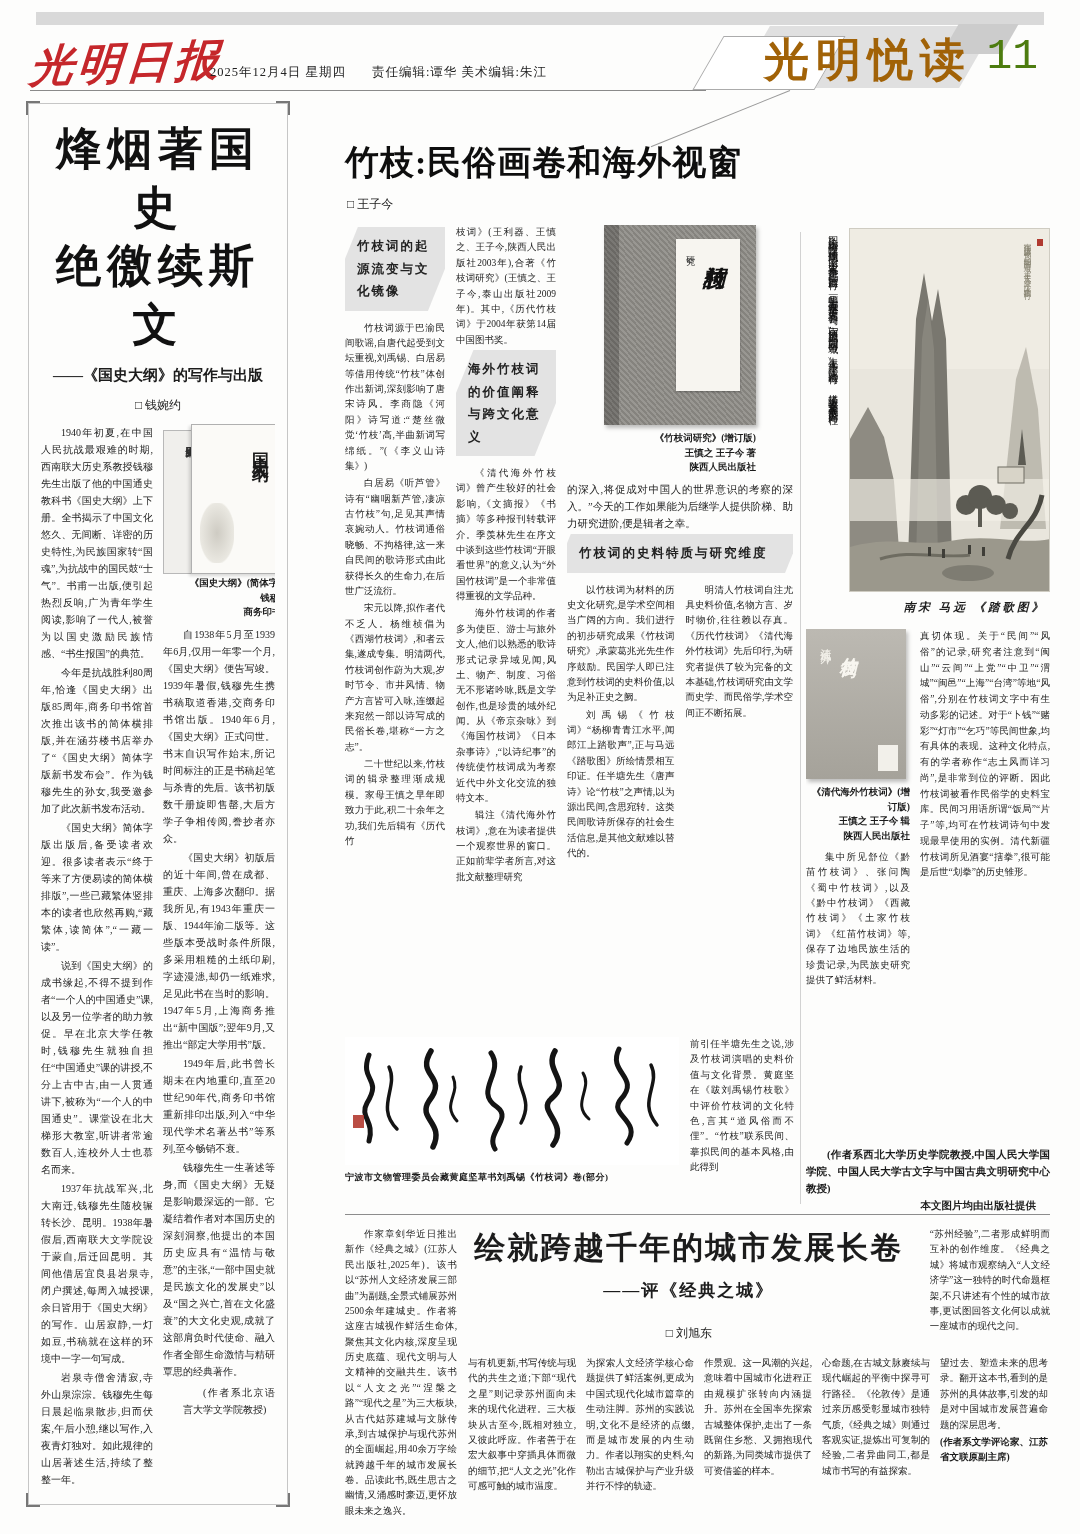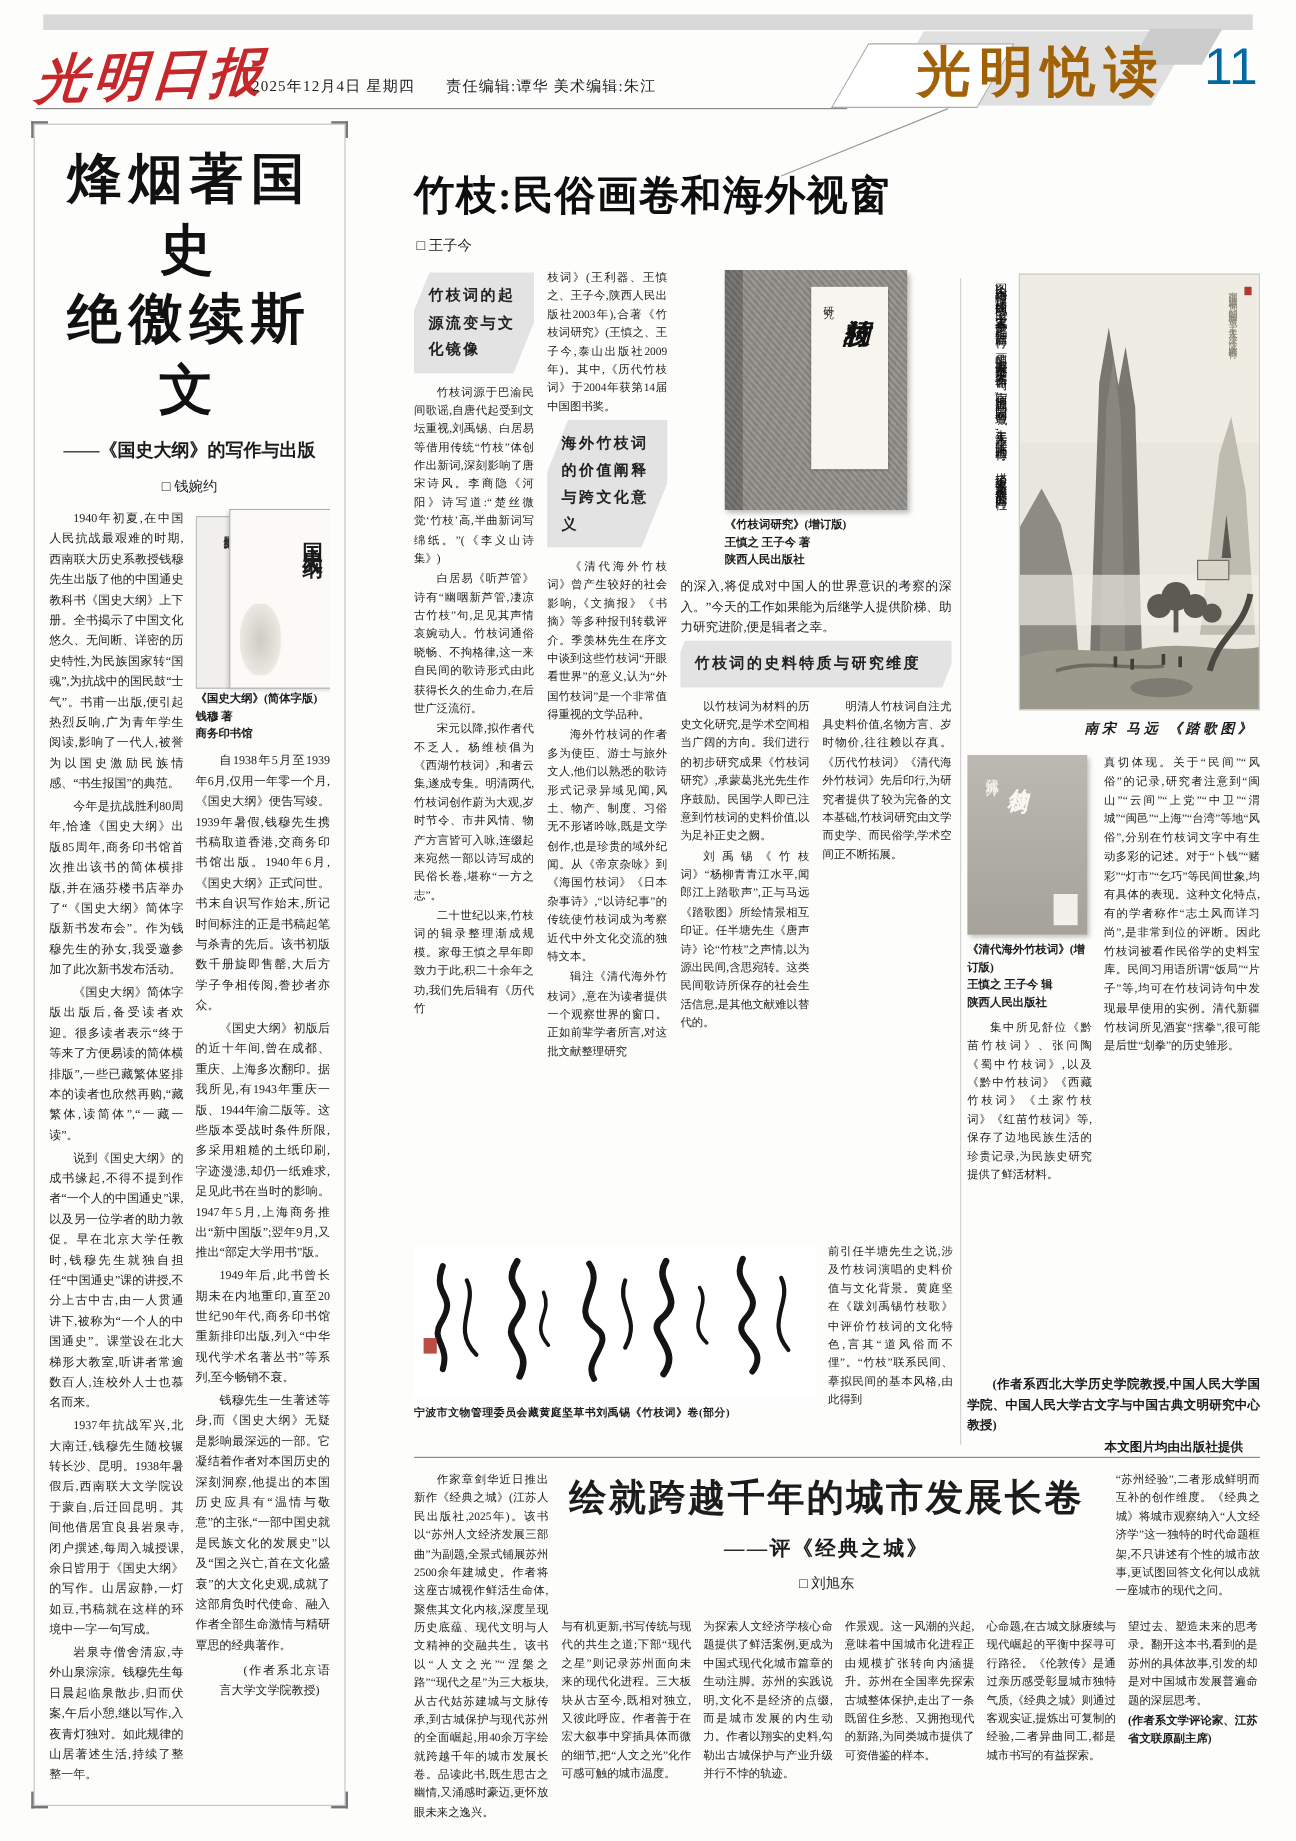--- a/index.html
+++ b/index.html
@@ -20,21 +20,21 @@
         font-family:"DejaVu Serif",serif;}
   .dateline{left:210px;top:64px;font-size:12.5px;color:#222;font-weight:normal;letter-spacing:1px;}
   .dateline span{margin-right:26px;}
   .headrule{left:30px;top:90px;width:676px;height:1px;background:#8a8a8a;}
 
   .banner{left:702px;top:24px;width:348px;height:70px;}
   .bshape-fill{position:absolute;left:50px;top:2px;width:225px;height:62px;background:#e0e0e0;transform:skewX(-30deg);}
   .bshape-fill2{position:absolute;left:248px;top:0px;width:60px;height:30px;background:#cccccc;transform:skewX(-30deg);}
   .bshape-outline{position:absolute;left:6px;top:12px;width:120px;height:52px;background:#fff;border:1px solid #ababab;transform:skewX(-30deg);}
   .banner-title{position:absolute;left:62px;top:6px;font-size:45px;font-weight:900;color:#a16207;letter-spacing:7px;}
-  .pagenum{position:absolute;right:2px;top:8px;font-size:43px;color:#0369a1;font-family:Liberation Sans, sans-serif;}
+  .pagenum{position:absolute;right:12px;top:8px;font-size:43px;color:#4d7c0f;font-family:Liberation Mono, monospace;}
   .banner-diag{position:absolute;left:-62px;top:66px;width:150px;height:1px;background:#9a9a9a;transform:rotate(-22deg);transform-origin:right center;}
 
   
   .frame{left:28px;top:103px;width:260px;height:1402px;border:1px solid #c6c6c6;box-sizing:border-box;padding:16px 12px 10px 12px;}
   .corner{position:absolute;width:12px;height:12px;border:0 solid #777;}
   .c-tl{left:-3px;top:-3px;border-left-width:2px;border-top-width:2px;}
   .c-tr{right:-3px;top:-3px;border-right-width:2px;border-top-width:2px;}
   .c-bl{left:-3px;bottom:-3px;border-left-width:2px;border-bottom-width:2px;}
   .c-br{right:-3px;bottom:-3px;border-right-width:2px;border-bottom-width:2px;}
   .a1-title{font-size:45px;font-weight:900;text-align:center;letter-spacing:6px;line-height:1.3;color:#111;}
@@ -44,21 +44,21 @@
   .a1col{width:136px;height:1168px;overflow:hidden;font-size:10px;line-height:1.7;}
   .credit{font-weight:normal;text-indent:2em;text-align:justify;margin-top:4px;margin-left:20px;}
 
   .bookfig{width:128px;margin:0 auto 6px auto;}
   .gsdg{position:relative;height:152px;}
   .gsdg .vol-back{position:absolute;left:0;top:6px;width:52px;height:142px;background:#f0efec;border:1px solid #b8b8b8;}
   .gsdg .vol-back span{position:absolute;left:18px;top:8px;writing-mode:vertical-rl;font-size:10px;font-weight:bold;color:#333;}
   .gsdg .vol-front{position:absolute;left:28px;top:0;width:96px;height:148px;background:#fbfaf7;border:1px solid #b0b0b0;box-shadow:-2px 2px 3px rgba(0,0,0,.15);}
   .gsdg .vol-front .vt{position:absolute;right:14px;top:14px;writing-mode:vertical-rl;font-size:17px;font-weight:900;letter-spacing:4px;color:#1a1a1a;}
   .gsdg .bronze{position:absolute;left:8px;bottom:10px;width:34px;height:60px;background:radial-gradient(ellipse at center,#c9c6bd 0%,#e8e6df 70%,transparent 75%);opacity:.9;}
-  .figcap{font-size:9.5px;font-weight:bold;text-align:left;line-height:1.55;}
+  .figcap{font-size:9.5px;font-weight:bold;text-align:right;line-height:1.55;}
 
   
   .a2{left:345px;top:140px;width:452px;}
   .a2-headline{font-size:34px;font-weight:900;letter-spacing:1px;white-space:nowrap;color:#0e0e0e;}
   .a2-byline{font-size:12px;margin:10px 0 12px 2px;}
   .a2-cols{display:flex;gap:11px;height:800px;overflow:hidden;}
   .a2col{width:100px;font-size:9.5px;line-height:1.62;overflow:hidden;}
   .a2col-wide{width:226px;font-size:9.5px;line-height:1.62;overflow:hidden;}
   .shd{position:relative;margin:2px 0 10px 0;padding:8px 8px 8px 12px;}
   .shd:before{content:"";position:absolute;left:-4px;right:0;top:0;bottom:0;background:#e3e3e3;transform:skewX(-22deg);}
@@ -103,21 +103,21 @@
 
   
   .a3{left:345px;top:1214px;width:705px;border-top:1px solid #8c8c8c;padding-top:12px;box-sizing:border-box;}
   .a3-flex{display:flex;gap:11px;}
   .a3-intro{width:112px;height:288px;overflow:hidden;font-size:9.5px;line-height:1.62;}
   .a3-main{width:582px;}
   .a3-headrow{display:flex;gap:20px;}
   .a3-headblock{width:448px;text-align:center;}
   .a3-headline{font-size:31px;font-weight:900;letter-spacing:2px;white-space:nowrap;}
   .a3-subtitle{font-size:17px;font-weight:bold;margin-top:10px;letter-spacing:2px;}
-  .a3-byline{font-size:12px;margin-top:9px;}
+  .a3-byline{font-size:12px;margin-top:23px;}
   .a3-rightcol{width:122px;height:108px;overflow:hidden;font-size:9.5px;line-height:1.62;}
   .a3-cols{display:flex;gap:10px;margin-top:14px;height:158px;overflow:hidden;}
   .a3col{width:108px;font-size:9.5px;line-height:1.62;overflow:hidden;}
   .a3-credit{font-weight:bold;text-align:justify;text-indent:0;margin-top:2px;}
 </style>
 </head>
 <body>
 
 <div class="abs topbar"></div>
 <div class="abs logo">光明日报</div>

